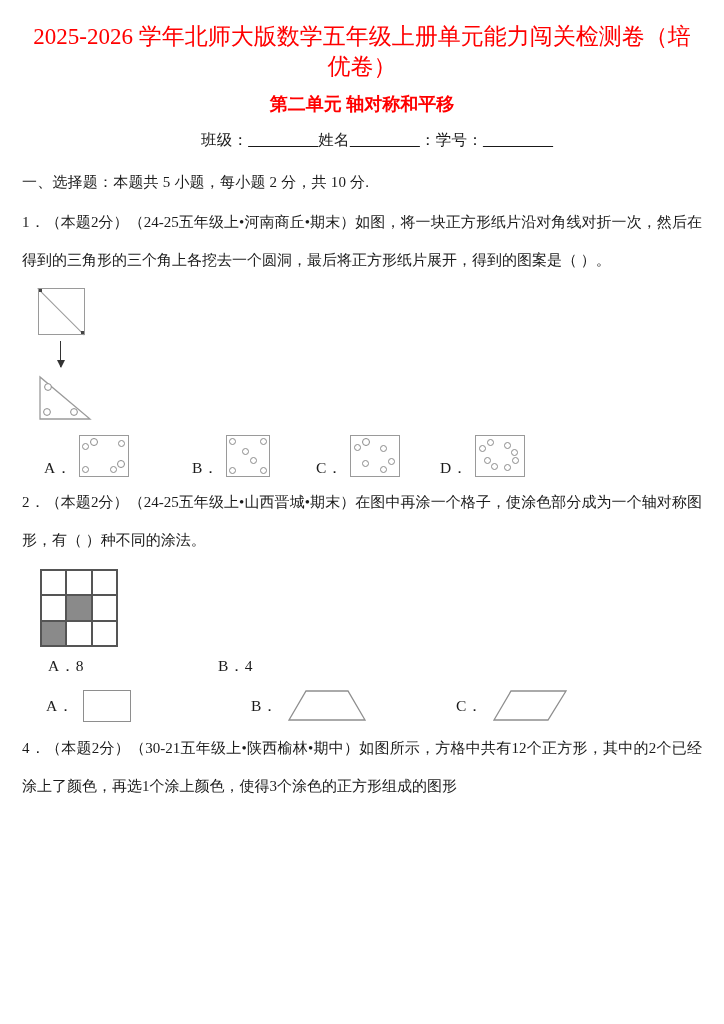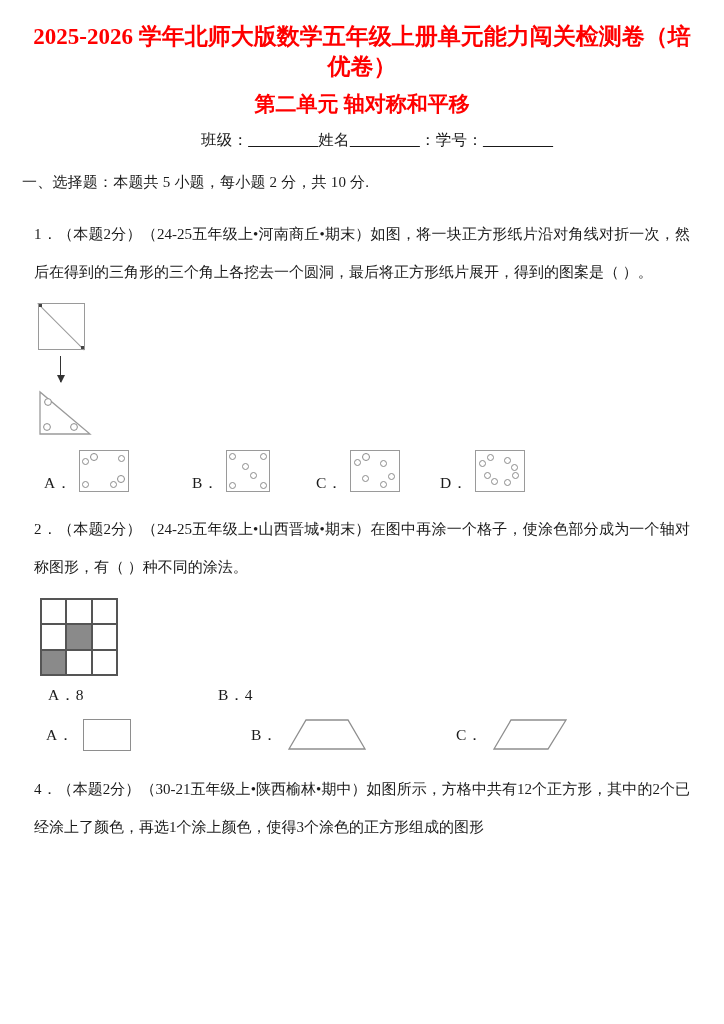--- a/index.html
+++ b/index.html
@@ -19,32 +19,32 @@
     width: 724px;
     height: 1024px;
     position: relative;
     box-sizing: border-box;
     padding: 0 22px;
   }
 
   
   .doc-title {
     color: #ff0000;
-    font-weight: bold;
+    font-weight: normal;
     font-size: 23px;
     line-height: 30px;
     text-align: center;
     margin: 0;
     padding-top: 22px;
     letter-spacing: 0px;
   }
   .doc-subtitle {
     color: #ff0000;
     font-weight: bold;
-    font-size: 21px;
+    font-size: 18px;
     line-height: 30px;
     text-align: center;
     margin: 0;
     padding-top: 7px;
   }
   .exam-info {
     text-align: center;
     font-size: 15px;
     line-height: 26px;
     margin: 0;
@@ -66,21 +66,21 @@
   .section-head {
     font-size: 15px;
     line-height: 30px;
     margin: 0;
     padding-top: 14px;
     letter-spacing: 0.2px;
   }
   .q {
     font-size: 15px;
     line-height: 38px;
-    margin: 12px;
+    margin: 0;
     padding-top: 6px;
     text-align: justify;
     text-justify: inter-ideograph;
     letter-spacing: 0px;
   }
   .q-num { letter-spacing: 0.5px; }
 
   
   .fig-block { position: relative; }
 

